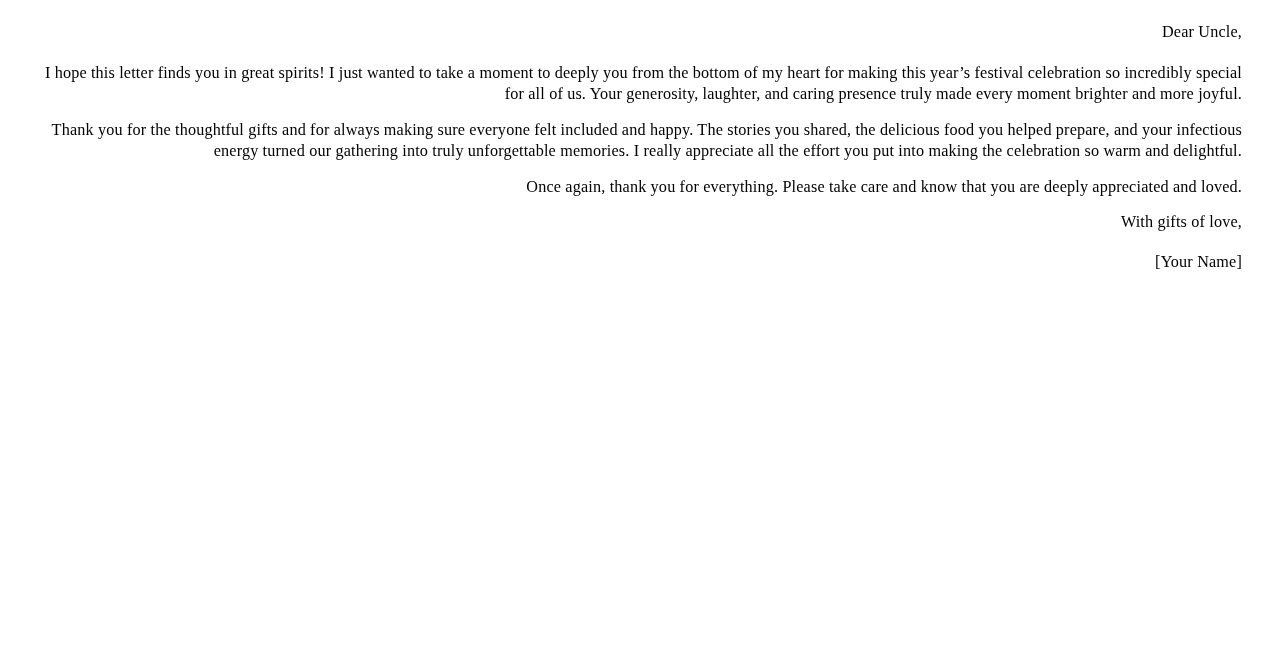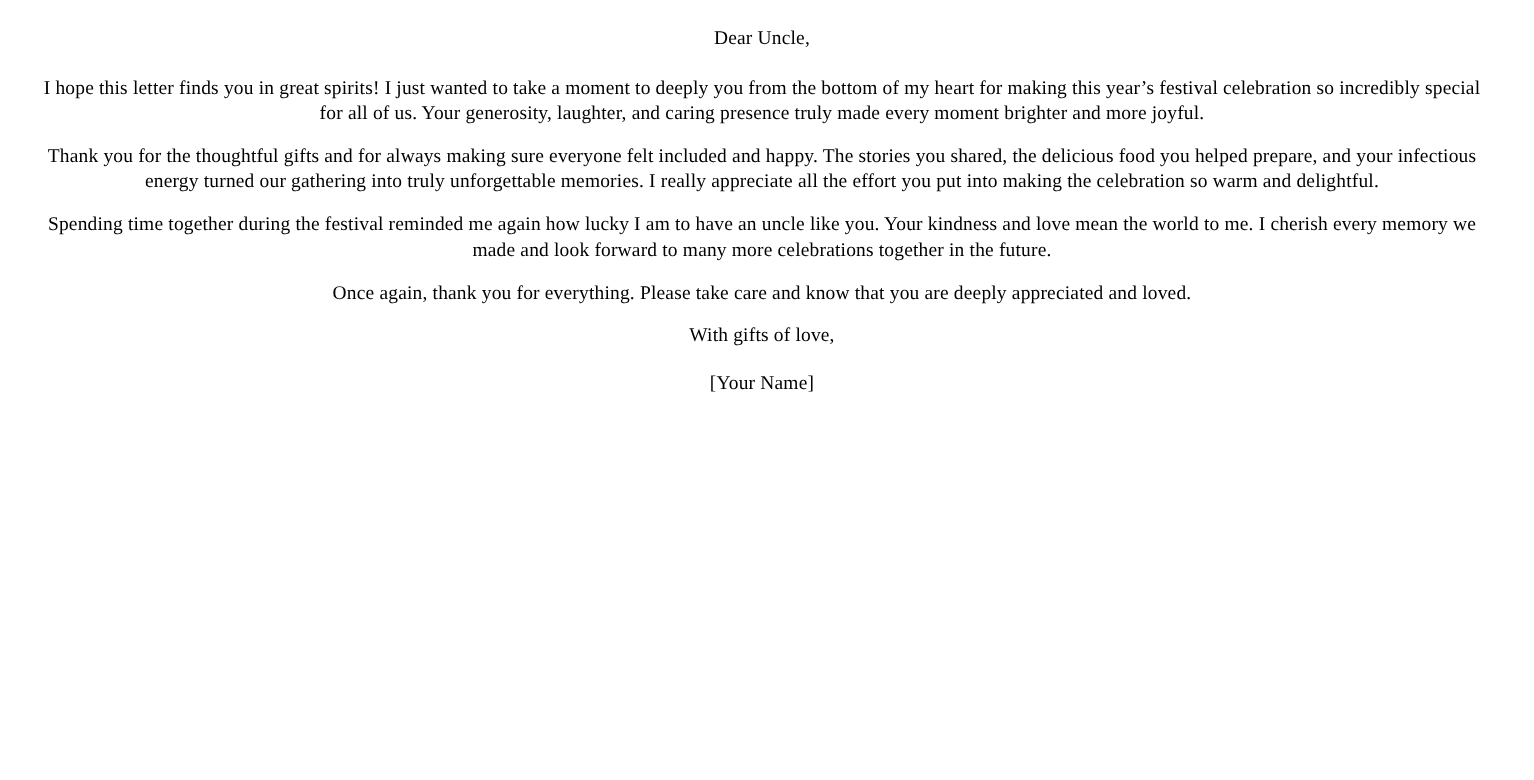--- a/index.html
+++ b/index.html
@@ -21,21 +21,21 @@
     padding: 22px 36px 0 28px;
     background: #ffffff;
   }
   .letter {
     max-width: 1215px;
   }
   .para {
     font-size: 16.2px;
     line-height: 1.33;
     margin: 0 0 14px 0;
-    text-align: center;
+    text-align: right;
     letter-spacing: 0.01em;
   }
   .salutation {
     margin-bottom: 19px;
   }
   .closing {
     margin-bottom: 18px;
   }
   .signature {
     margin-bottom: 0;
@@ -46,21 +46,20 @@
 
 <div class="page">
   <div class="letter">
 
     <p class="para salutation">Dear Uncle,</p>
 
     <p class="para">I hope this letter finds you in great spirits! I just wanted to take a moment to deeply you from the bottom of my heart for making this year’s festival celebration so incredibly special for all of us. Your generosity, laughter, and caring presence truly made every moment brighter and more joyful.</p>
 
     <p class="para">Thank you for the thoughtful gifts and for always making sure everyone felt included and happy. The stories you shared, the delicious food you helped prepare, and your infectious energy turned our gathering into truly unforgettable memories. I really appreciate all the effort you put into making the celebration so warm and delightful.</p>
 
-    <p class="para">Spending time together during the festival reminded me again how lucky I am to have an uncle like you. Your kindness and love mean the world to me. I cherish every memory we made and look forward to many more celebrations together in the future.</p>
 
     <p class="para">Once again, thank you for everything. Please take care and know that you are deeply appreciated and loved.</p>
 
     <p class="para closing">With gifts of love,</p>
 
     <p class="para signature">[Your Name]</p>
 
   </div>
 </div>
 

